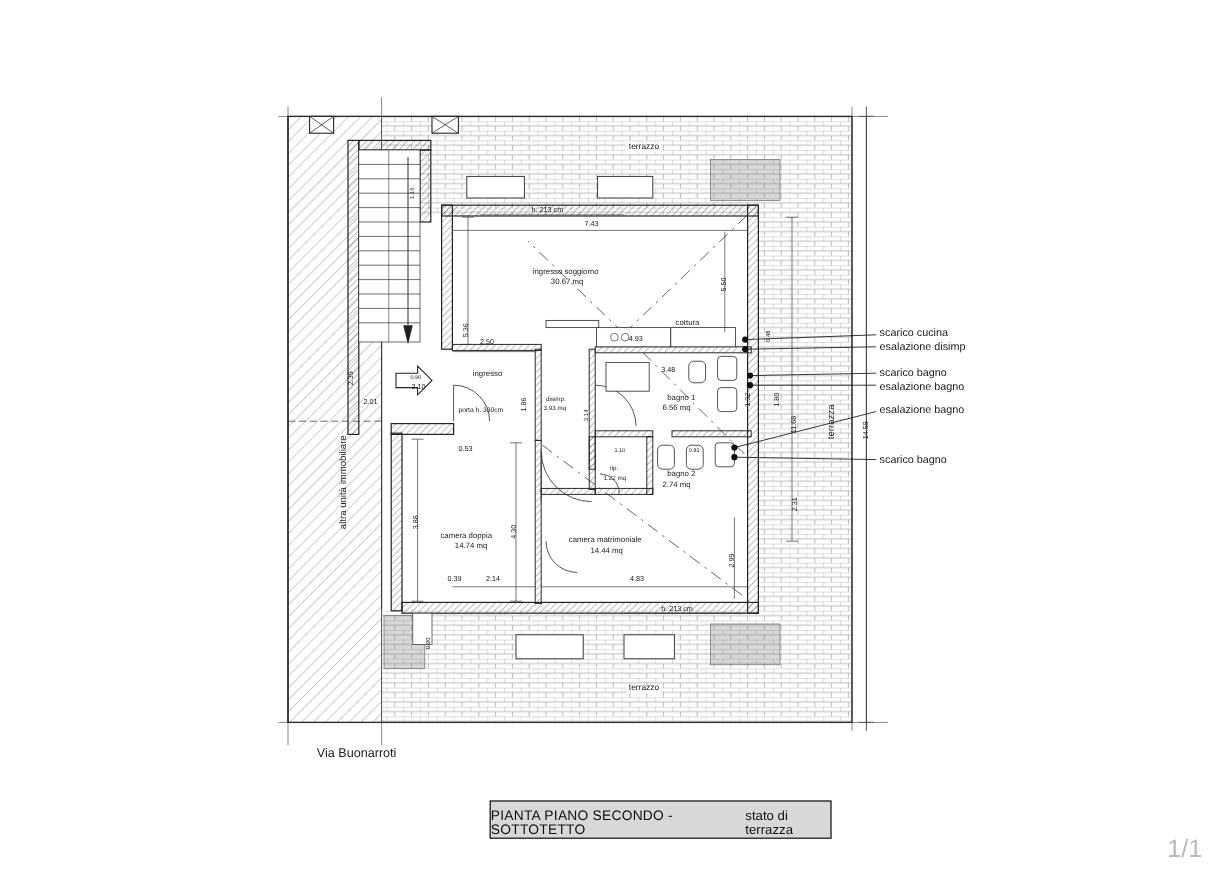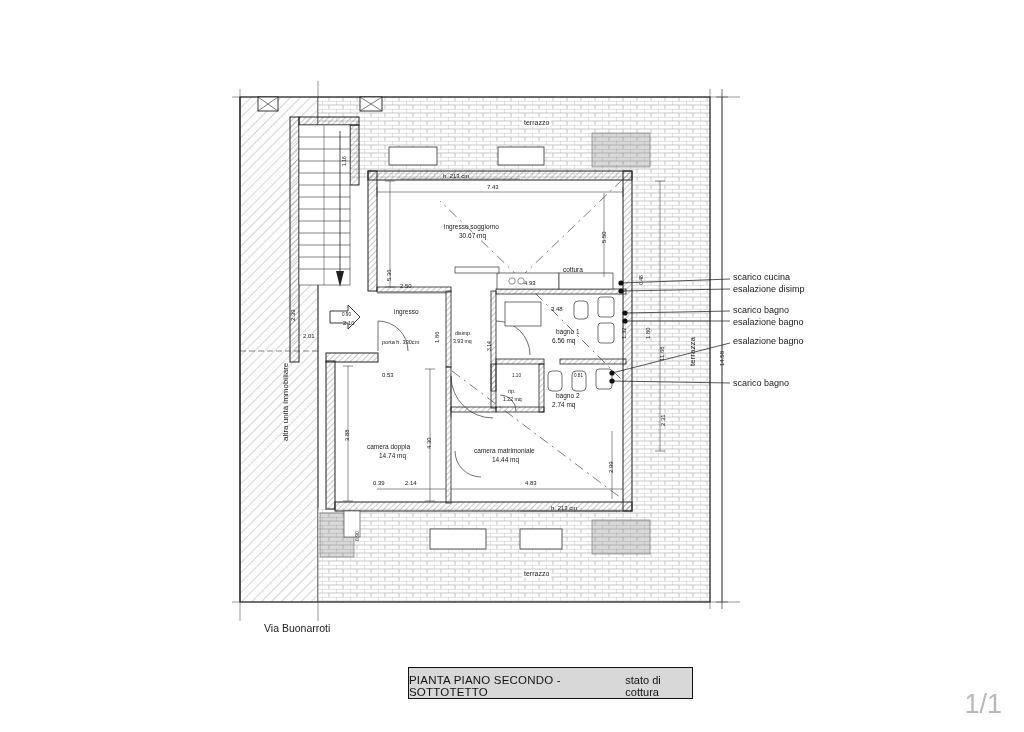--- a/index.html
+++ b/index.html
@@ -75,21 +75,21 @@
     letter-spacing: 0.2px;
   }
   .titlebox .t2 {
     font-size: 11px;
     color: #111;
   }
   .pagenum {
     position: absolute;
     right: 22px;
     bottom: 12px;
-    font-size: 27px;
+    font-size: 21px;
     color: #b9b9b9;
     font-family: "Liberation Sans", sans-serif;
   }
   .vert-text {
     position: absolute;
     font-size: 8px;
     color: #222;
     white-space: nowrap;
     transform: rotate(-90deg);
     transform-origin: left top;
@@ -404,17 +404,17 @@
     <div class="lbl note" style="left:733px; top:284px;">scarico bagno</div>
     <div class="lbl note" style="left:733px; top:296px;">esalazione bagno</div>
     <div class="lbl note" style="left:733px; top:315px;">esalazione bagno</div>
     <div class="lbl note" style="left:733px; top:357px;">scarico bagno</div>
 
     <div class="lbl street" style="left:264px; top:601px;">Via Buonarroti</div>
   </div>
 
   <div class="titlebox">
     <div class="t1">PIANTA PIANO SECONDO - SOTTOTETTO</div>
-    <div class="t2">stato di cottura</div>
+    <div class="t2">stato di terrazza</div>
   </div>
 
   <div class="pagenum">1/1</div>
 </div>
 
 </body></html>

